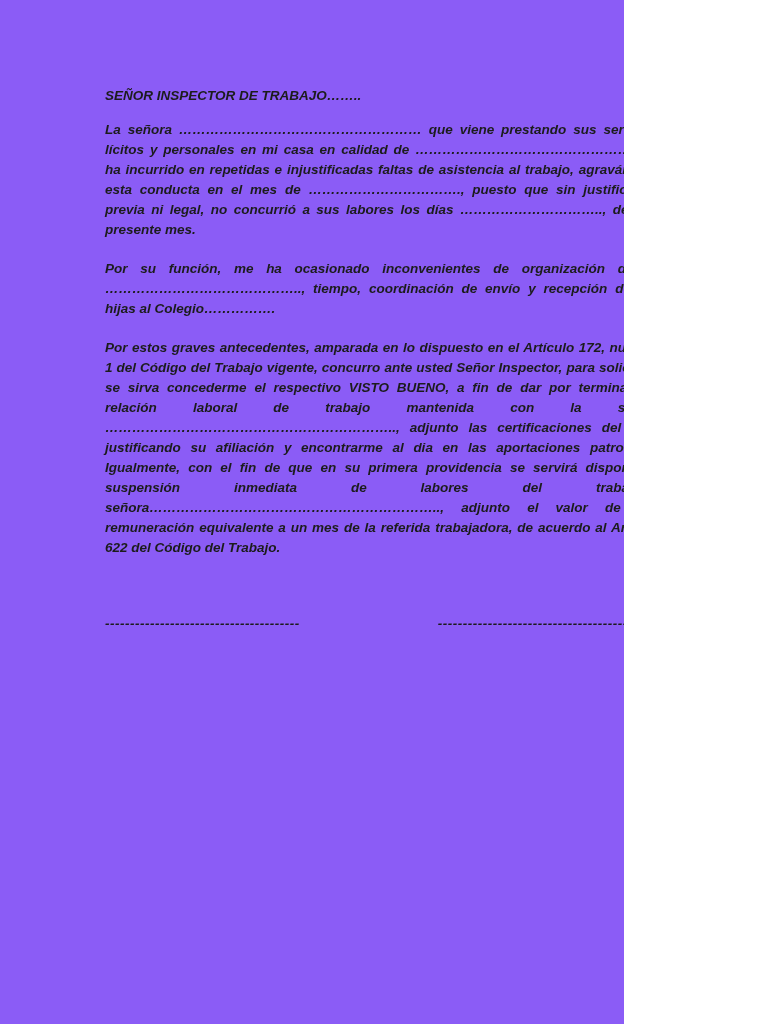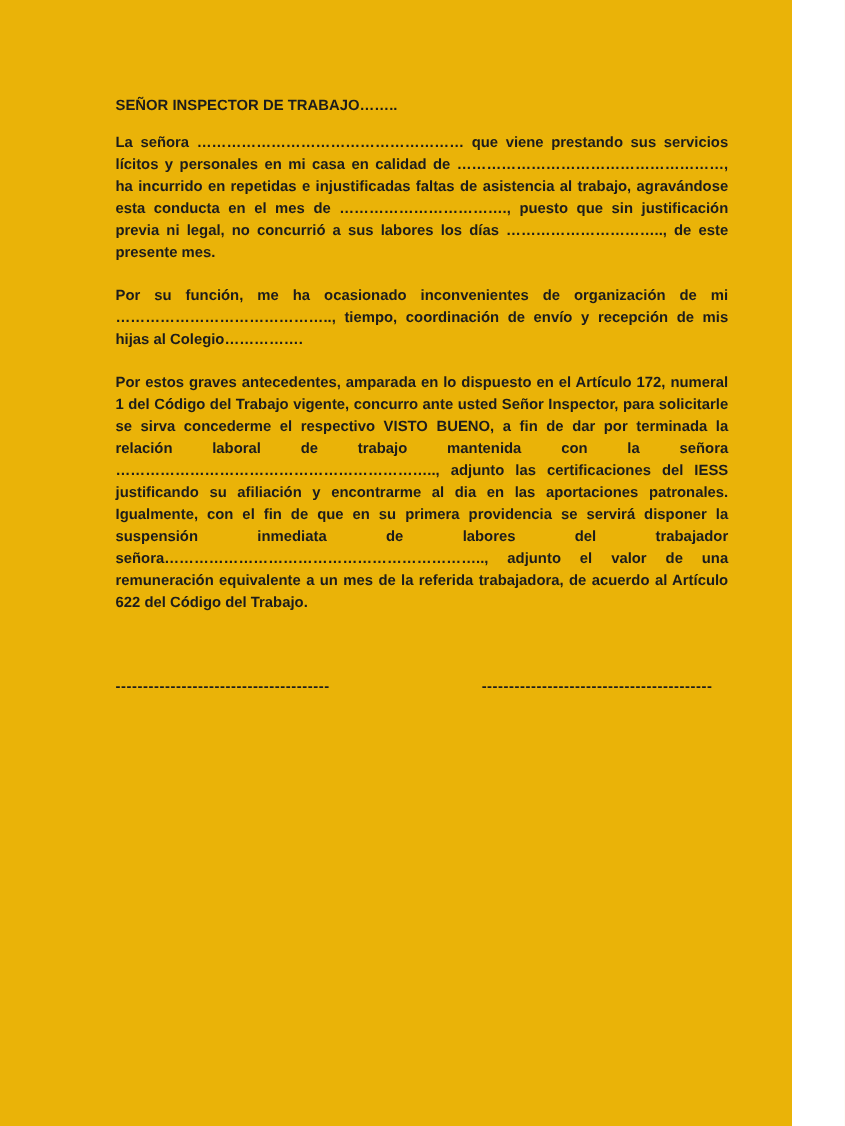--- a/index.html
+++ b/index.html
@@ -2,26 +2,27 @@
 <html><head>
 <meta charset="utf-8">
 <style>
   html, body {
     margin: 0;
     padding: 0;
     background: #ffffff;
   }
   .page {
     position: relative;
-    width: 720px;
+    width: 624px;
     height: 1024px;
-    background: #eab308;
+    background: #8b5cf6;
     overflow: hidden;
     font-family: "Liberation Sans", sans-serif;
     color: #1c1c1c;
+    font-style: italic;
   }
   .content {
     position: absolute;
     top: 86px;
     left: 105px;
     width: 557px;
   }
   .title {
     font-size: 13.5px;
     line-height: 20px;

